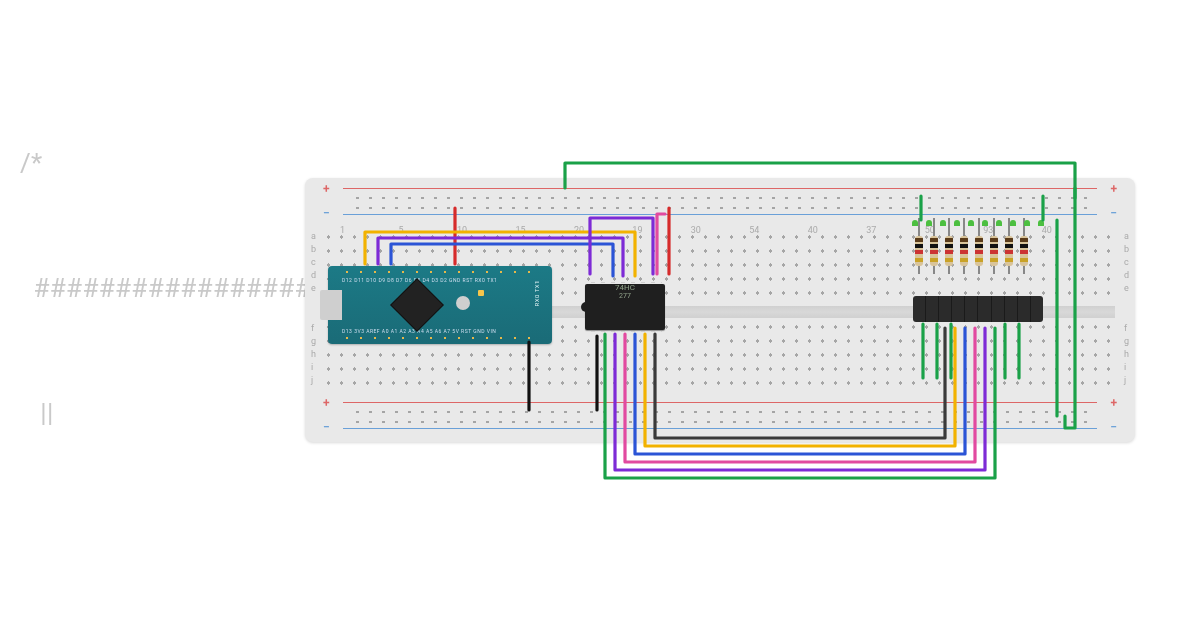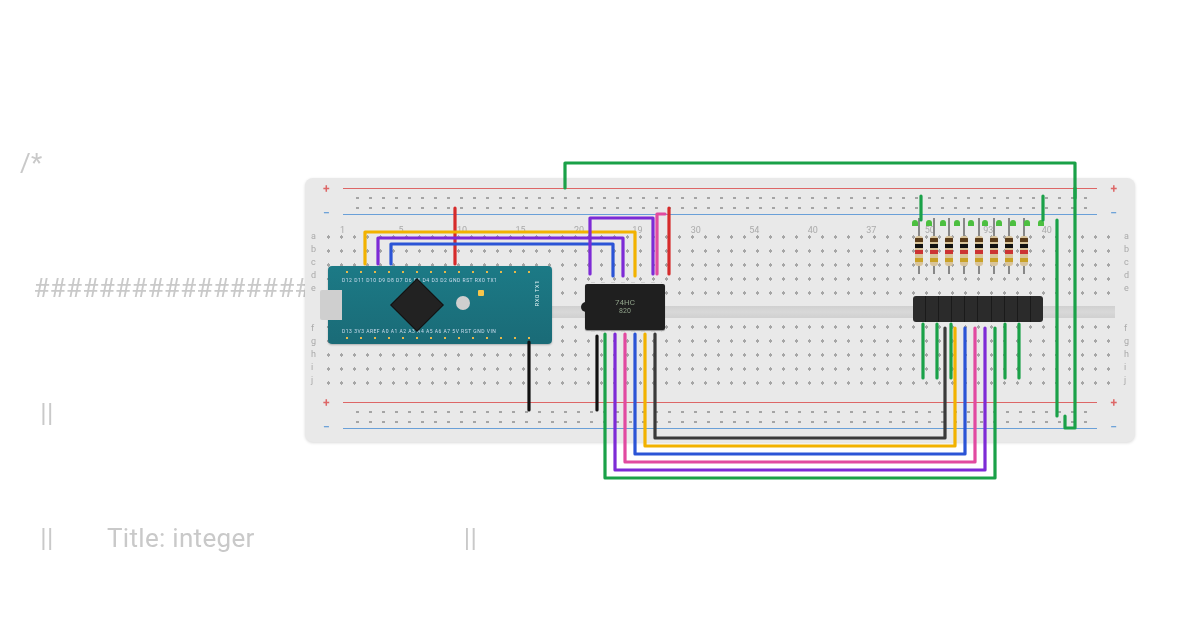--- a/index.html
+++ b/index.html
@@ -103,21 +103,21 @@
   
   .hc595 { position:absolute; left:280px; top:106px; width:80px; height:46px;
     background:#1f1f1f; border-radius:2px; box-shadow:0 1px 1px rgba(0,0,0,.4); }
   .hc595 .notch { position:absolute; left:-4px; top:18px; width:8px; height:10px;
     background:#1f1f1f; border-radius:8px 0 0 8px; }
   .hc595 .pins { position:absolute; left:3px; right:3px; height:5px;
     background-image: radial-gradient(#cfcfcf 1.6px, transparent 1.7px);
     background-size: 10px 5px; }
   .hc595 .pins.top { top:-4px; } .hc595 .pins.bot { bottom:-4px; }
   .hc595 .label { position:absolute; inset:0; display:flex; flex-direction:column;
-    align-items:center; justify-content:center; color:#8fa189; font-size:8px; line-height:1.1; }
+    align-items:center; color:#8fa189; font-size:8px; line-height:1.1; }
   .hc595 .label .sub { font-size:7px; }
   
   .ledbar { position:absolute; left:608px; top:118px; width:130px; height:26px;
     background:#2b2b2b; border-radius:3px; display:flex; }
   .ledbar .seg { flex:1; border-right:1px solid #1a1a1a; }
   .ledbar .seg:last-child { border-right:none; }
   .resistors { position:absolute; left:606px; top:58px; width:136px; height:50px; }
   .resistor { position:absolute; width:8px; height:30px; }
   .resistor .lead { position:absolute; left:3px; width:2px; background:#888; }
   .resistor .lead.top { top:-18px; height:18px; }
@@ -136,21 +136,20 @@
   .led-dots { position:absolute; left:607px; top:42px; width:136px; height:10px; display:flex; gap:8px; }
   .led-dots span { width:6px; height:6px; background:#4cbf40; border-radius:50% 50% 0 0; display:block; }
 </style>
 </head>
 <body>
 
 <div class="code-layer">
   <div>/*</div>
   <div>  ################################################################</div>
   <div>   ||                                                    ||</div>
-  <div>   ||        Title: integer                               ||</div>
   
   
   
   
   
   
   
   
 </div>
 
@@ -243,21 +242,21 @@
       <div class="led" style="left:150px;top:24px"></div>
       <div class="brand">RX0 TX1</div>
     </div>
 
     <div class="hc595">
       <div class="notch"></div>
       <div class="pins top"></div>
       <div class="pins bot"></div>
       <div class="label">
         <span>74HC</span>
-        <span class="sub">820</span>
+        <span class="sub">277</span>
       </div>
     </div>
 
     <div class="ledbar">
       <div class="seg"></div>
         <div class="seg"></div>
         <div class="seg"></div>
         <div class="seg"></div>
         <div class="seg"></div>
       <div class="seg"></div>

